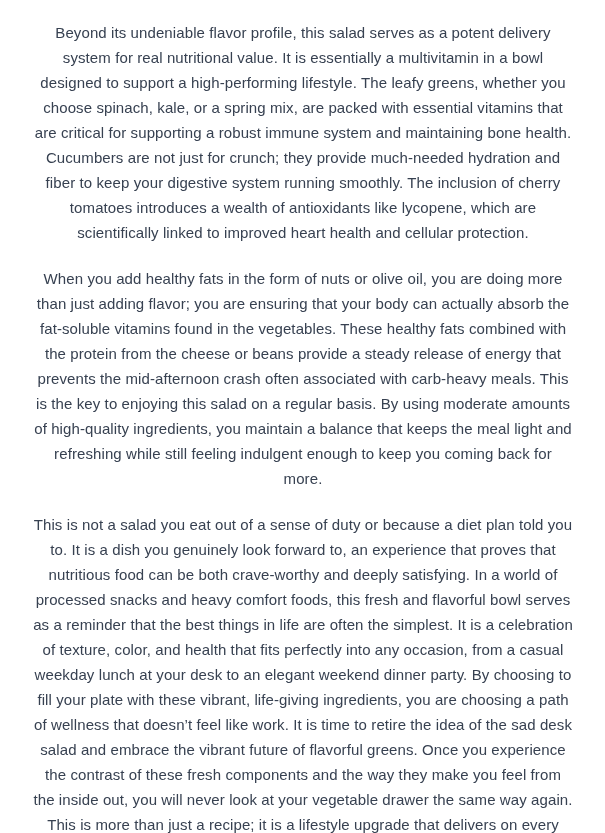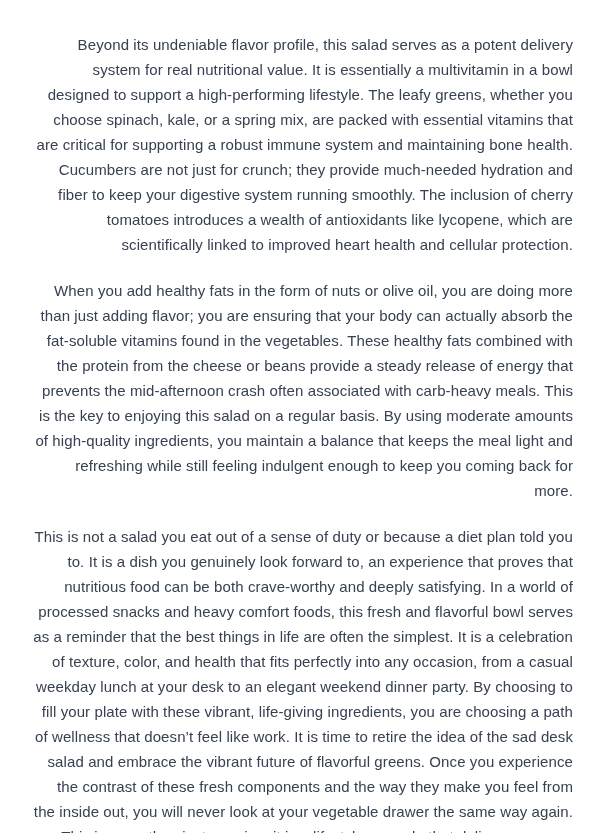--- a/index.html
+++ b/index.html
@@ -12,26 +12,26 @@
     height: 833px;
     overflow: hidden;
     font-family: "Liberation Sans", "DejaVu Sans", sans-serif;
   }
   .article {
     box-sizing: border-box;
     width: 605px;
     padding: 20px 32px 0 33px;
   }
   .article p {
-    margin: 12px 0 21px 0;
+    margin: 0 0 21px 0;
     font-size: 15px;
     line-height: 25px;
     letter-spacing: 0.1px;
     color: #374151;
-    text-align: right;
+    text-align: center;
   }
   .article p:last-child {
     margin-bottom: 0;
   }
 </style>
 </head>
 <body>
 
 <div class="article">
   <p>Beyond its undeniable flavor profile, this salad serves as a potent delivery system for real nutritional value. It is essentially a multivitamin in a bowl designed to support a high-performing lifestyle. The leafy greens, whether you choose spinach, kale, or a spring mix, are packed with essential vitamins that are critical for supporting a robust immune system and maintaining bone health. Cucumbers are not just for crunch; they provide much-needed hydration and fiber to keep your digestive system running smoothly. The inclusion of cherry tomatoes introduces a wealth of antioxidants like lycopene, which are scientifically linked to improved heart health and cellular protection.</p>

